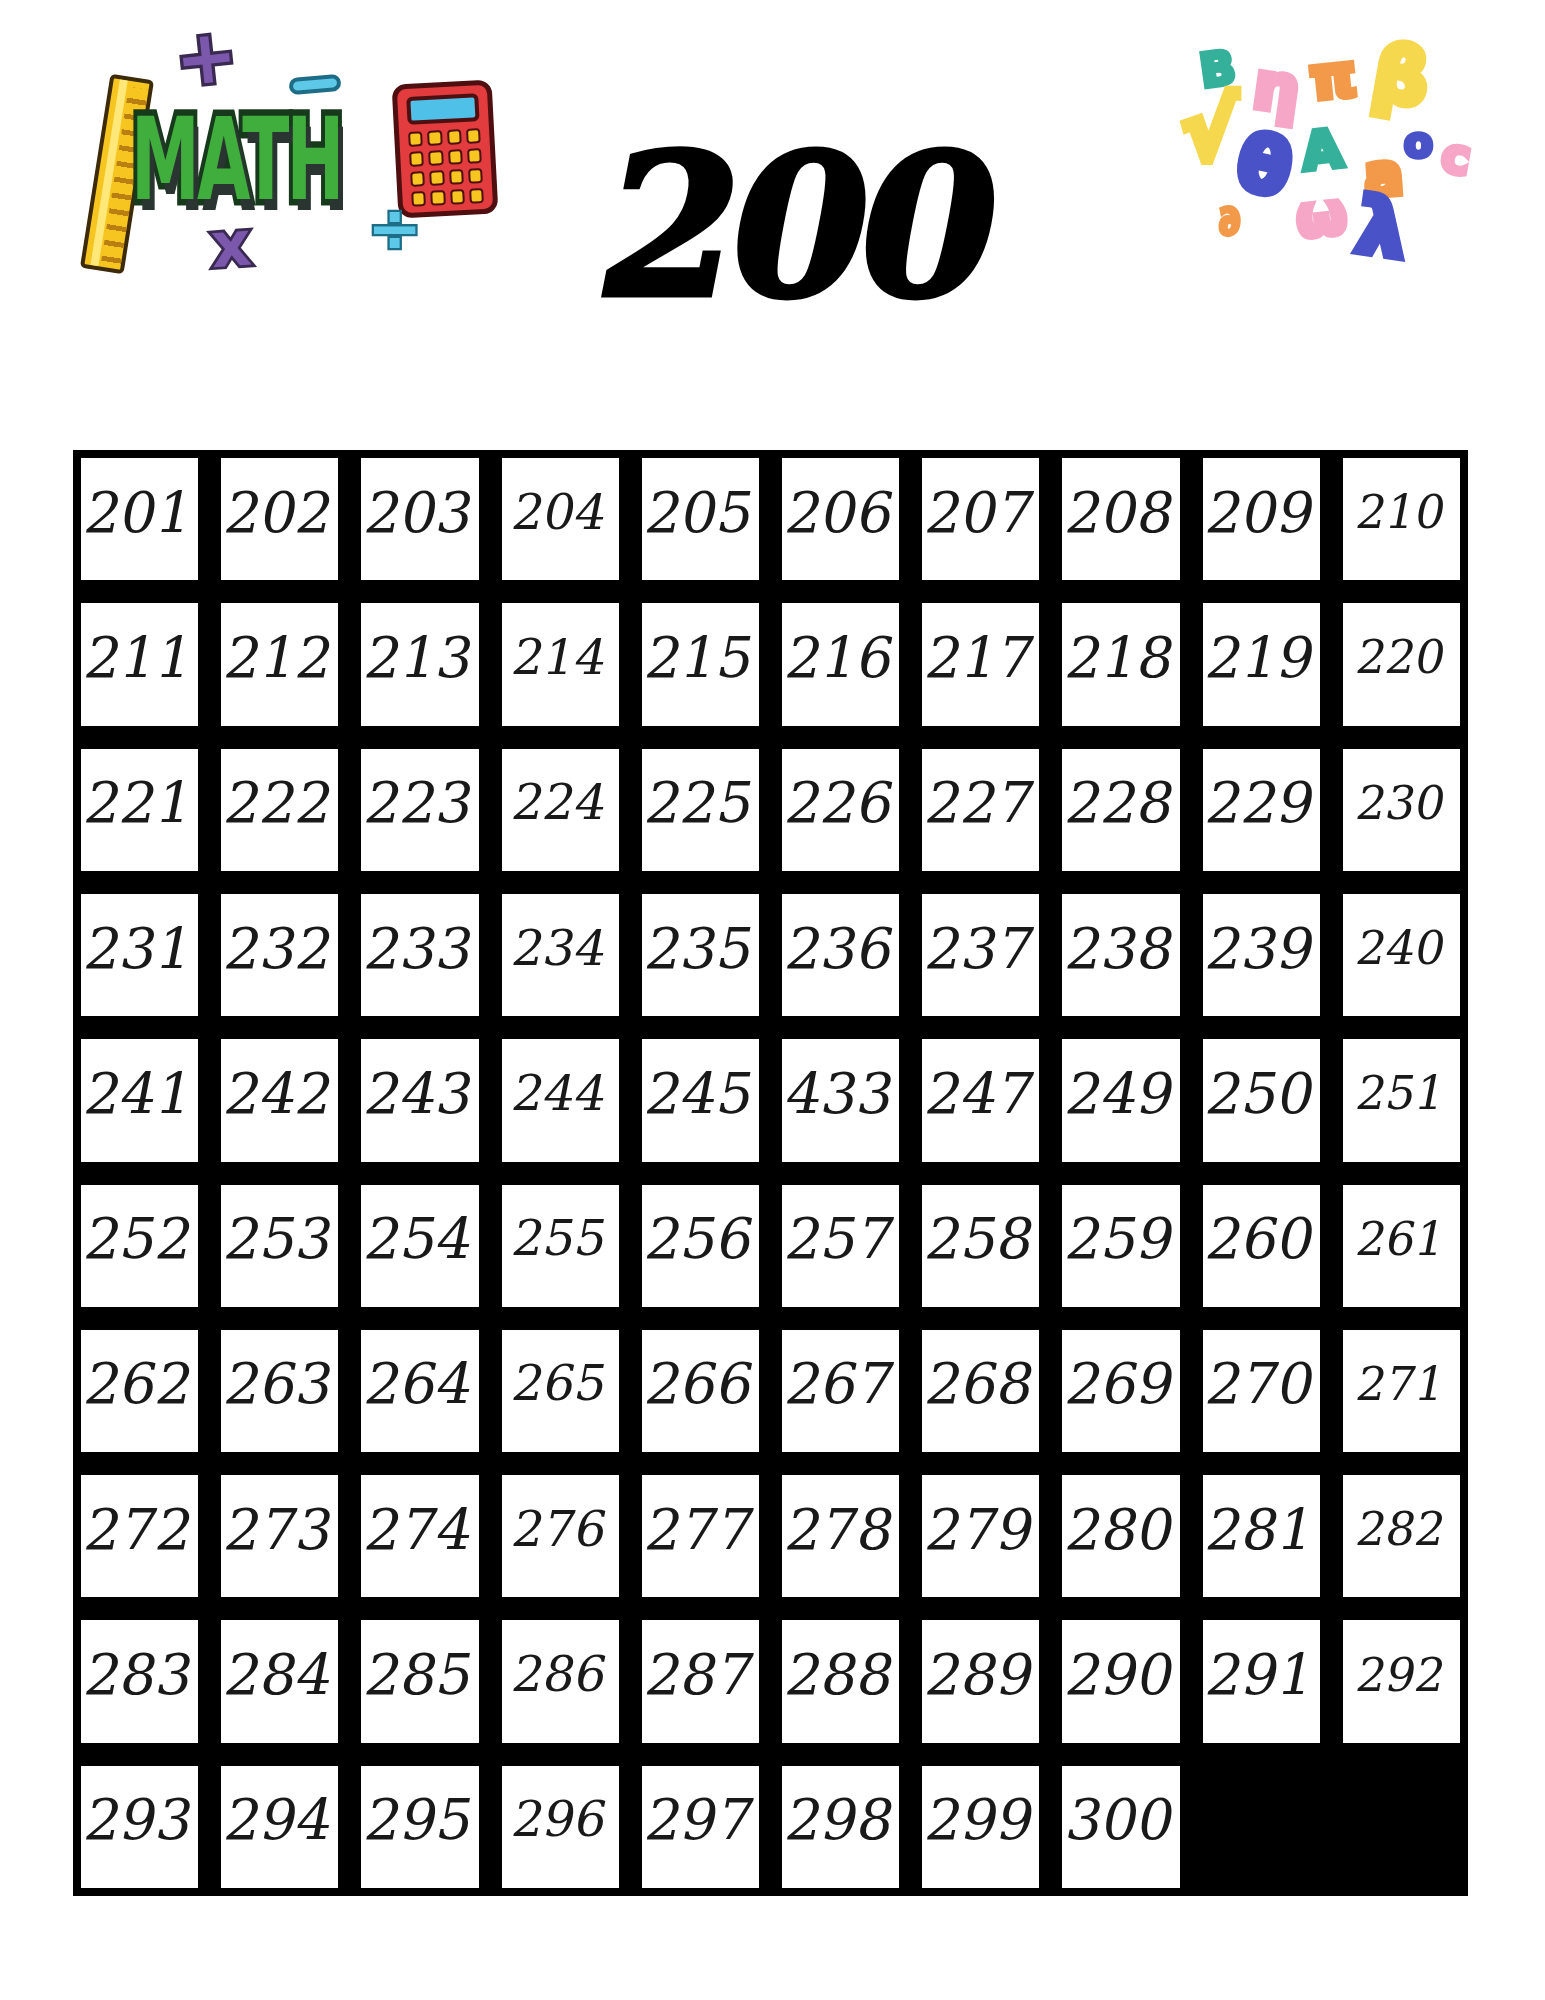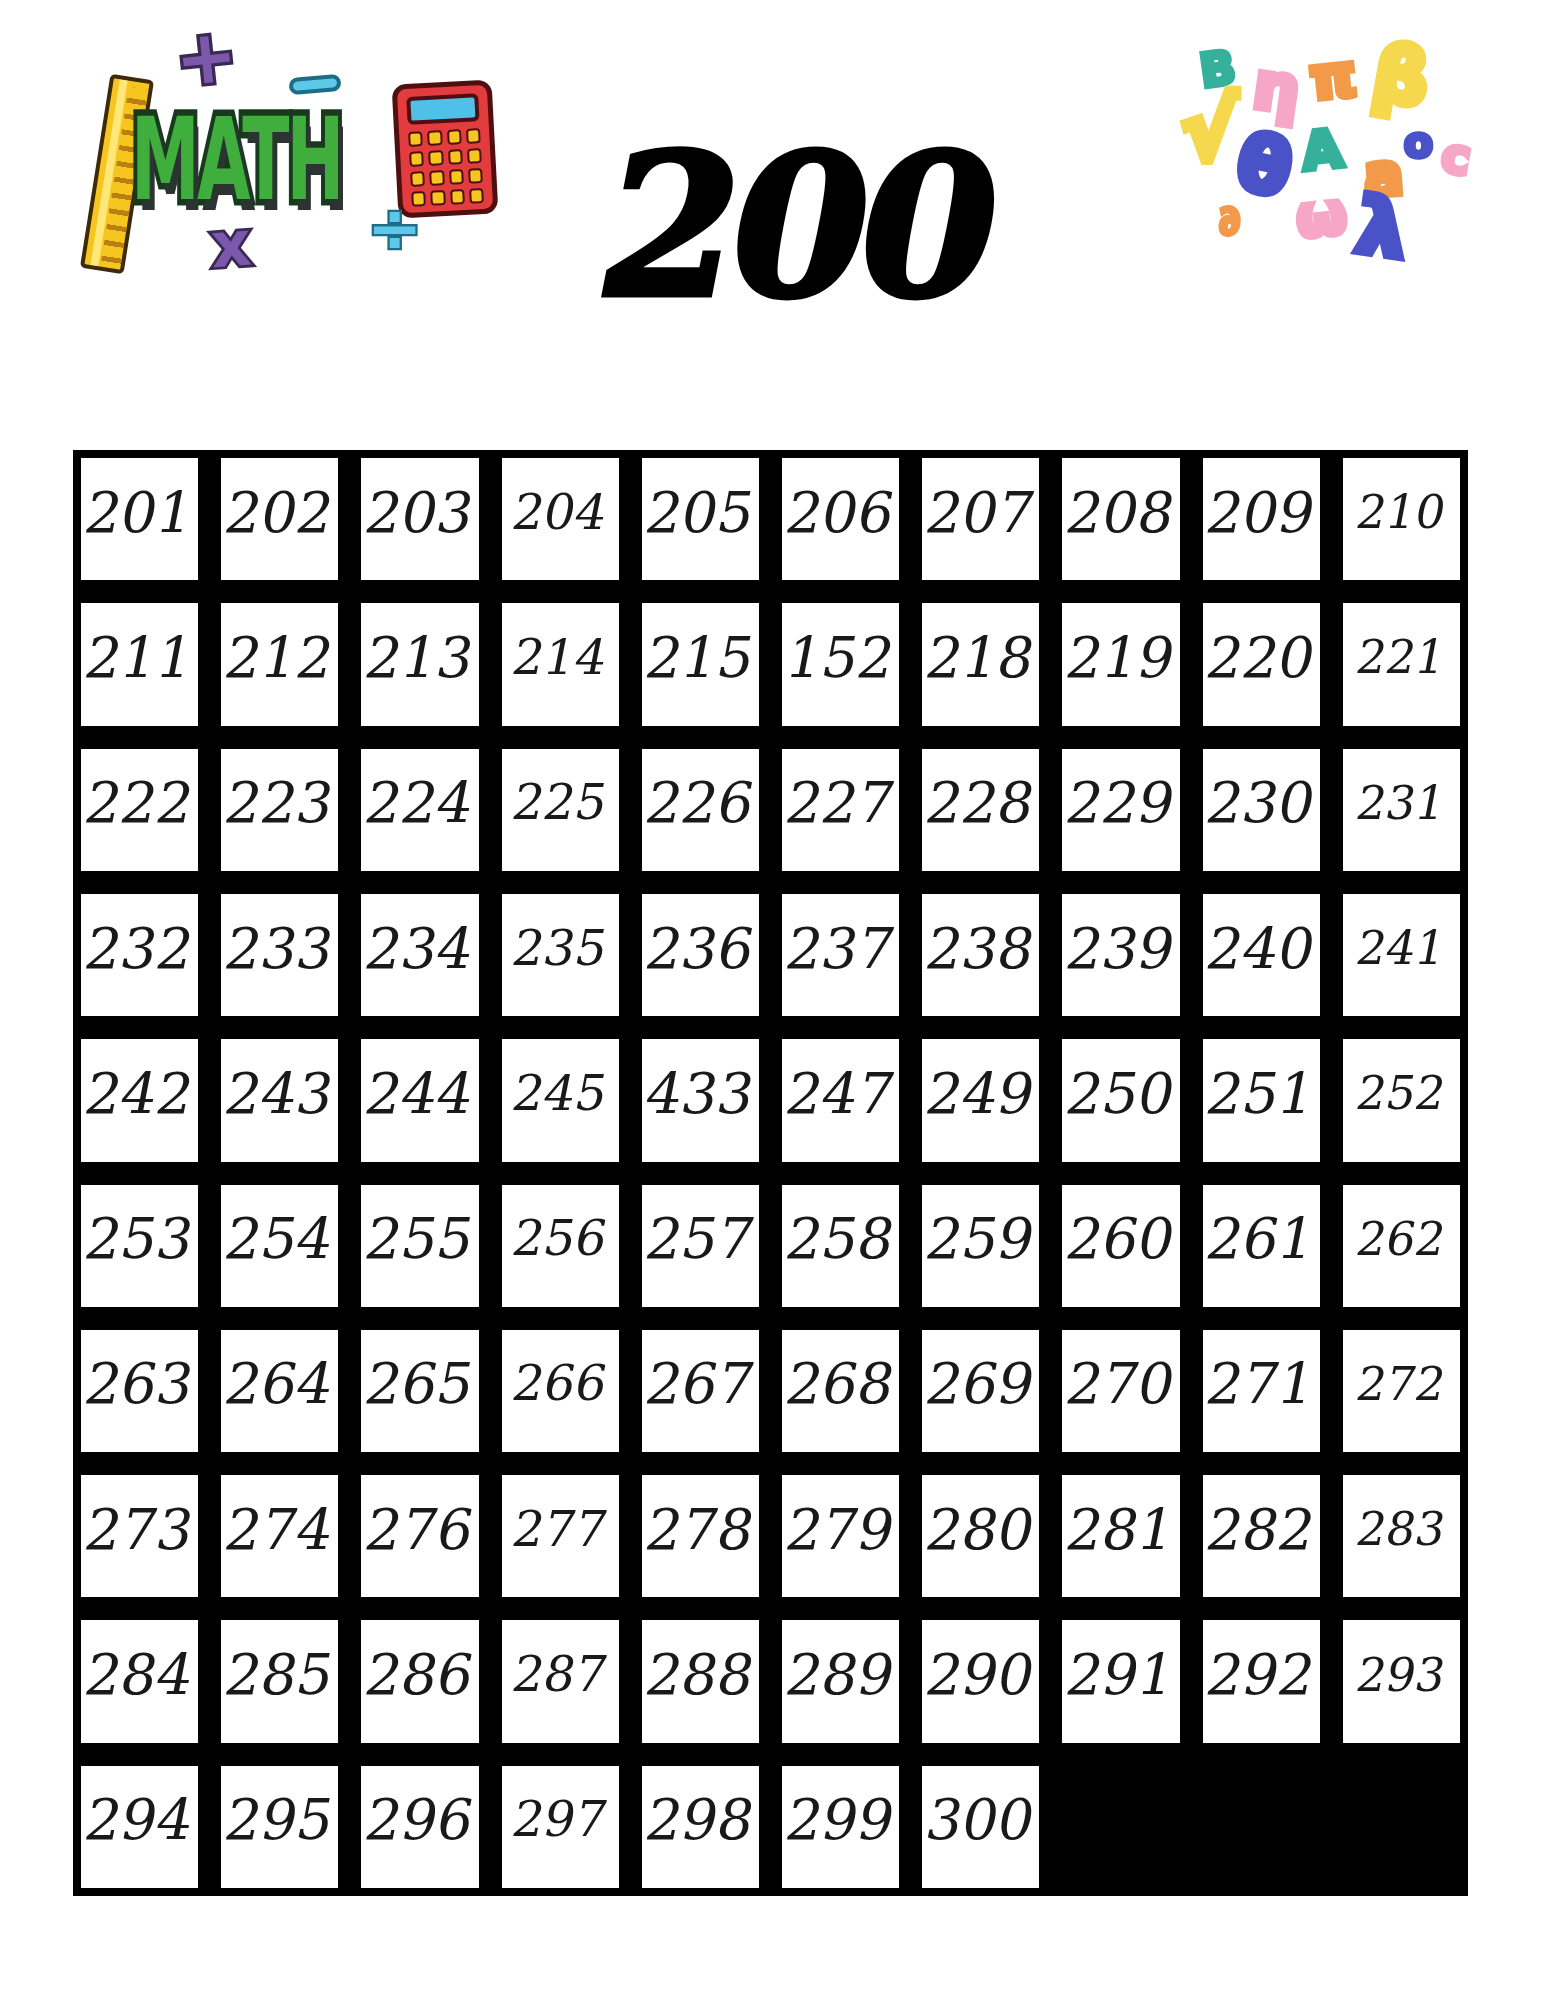--- a/index.html
+++ b/index.html
@@ -125,21 +125,22 @@
       <div class="grid-cell">206</div>
       <div class="grid-cell">207</div>
       <div class="grid-cell">208</div>
       <div class="grid-cell">209</div>
       <div class="grid-cell">210</div>
       <div class="grid-cell">211</div>
       <div class="grid-cell">212</div>
       <div class="grid-cell">213</div>
       <div class="grid-cell">214</div>
       <div class="grid-cell">215</div>
-      <div class="grid-cell">152</div>
+      <div class="grid-cell">216</div>
+      <div class="grid-cell">217</div>
       <div class="grid-cell">218</div>
       <div class="grid-cell">219</div>
       <div class="grid-cell">220</div>
       <div class="grid-cell">221</div>
       <div class="grid-cell">222</div>
       <div class="grid-cell">223</div>
       <div class="grid-cell">224</div>
       <div class="grid-cell">225</div>
       <div class="grid-cell">226</div>
       <div class="grid-cell">227</div>

